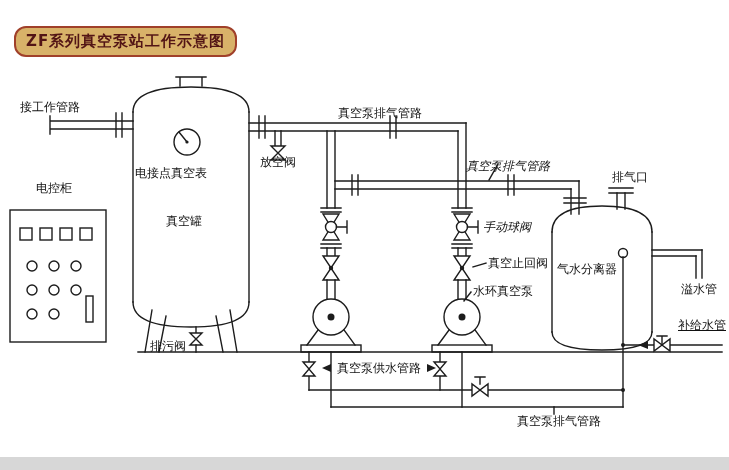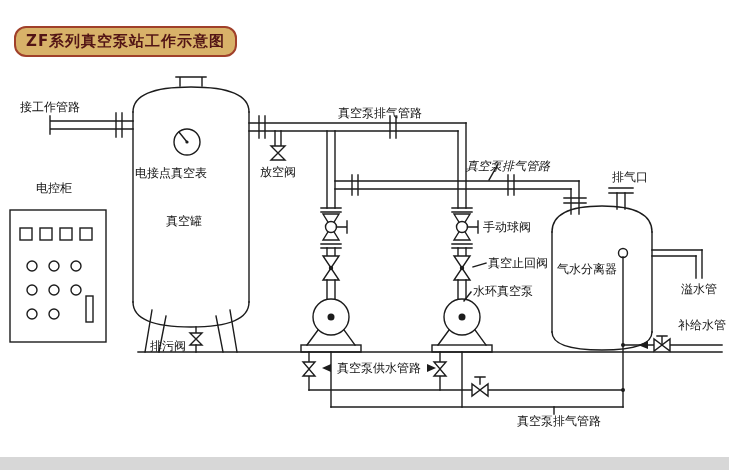--- a/index.html
+++ b/index.html
@@ -184,28 +184,28 @@
       </g>
     </g>
   </svg>
 
   <div class="title-box">ZF系列真空泵站工作示意图</div>
 
   <div class="lbl" style="left:20px;  top:101px; width:60px;">接工作管路</div>
   <div class="lbl" style="left:36px;  top:182px; width:36px;">电控柜</div>
   <div class="lbl" style="left:135px; top:167px; width:72px;">电接点真空表</div>
   <div class="lbl" style="left:166px; top:215px; width:36px;">真空罐</div>
-  <div class="lbl" style="left:260px; top:166px; width:36px;">放空阀</div>
+  <div class="lbl" style="left:260px; top:157px; width:36px;font-family:Liberation Mono, monospace;">放空阀</div>
   <div class="lbl" style="left:150px; top:340px; width:36px;text-align:center;">排污阀</div>
   <div class="lbl" style="left:338px; top:107px; width:84px;">真空泵排气管路</div>
   <div class="lbl" style="left:466px; top:160px; width:84px;font-style:italic;">真空泵排气管路</div>
-  <div class="lbl" style="left:483px; top:221px; width:48px;">手动球阀</div>
+  <div class="lbl" style="left:483px; top:221px; width:48px;font-style:italic;">手动球阀</div>
   <div class="lbl" style="left:488px; top:257px; width:60px;">真空止回阀</div>
   <div class="lbl" style="left:473px; top:285px; width:60px;text-align:right;">水环真空泵</div>
   <div class="lbl" style="left:592px; top:171px; width:36px;margin-left:20px;">排气口</div>
   <div class="lbl" style="left:557px; top:263px; width:60px;">气水分离器</div>
   <div class="lbl" style="left:681px; top:283px; width:36px;">溢水管</div>
-  <div class="lbl" style="left:678px; top:319px; width:48px;">补给水管</div>
+  <div class="lbl" style="left:678px; top:319px; width:48px;text-decoration:underline;">补给水管</div>
   <div class="lbl" style="left:337px; top:362px; width:84px;">真空泵供水管路</div>
   <div class="lbl" style="left:517px; top:415px; width:72px;">真空泵排气管路</div>
 
   <div class="footer-strip"></div>
 </div>
 
 </body></html>

